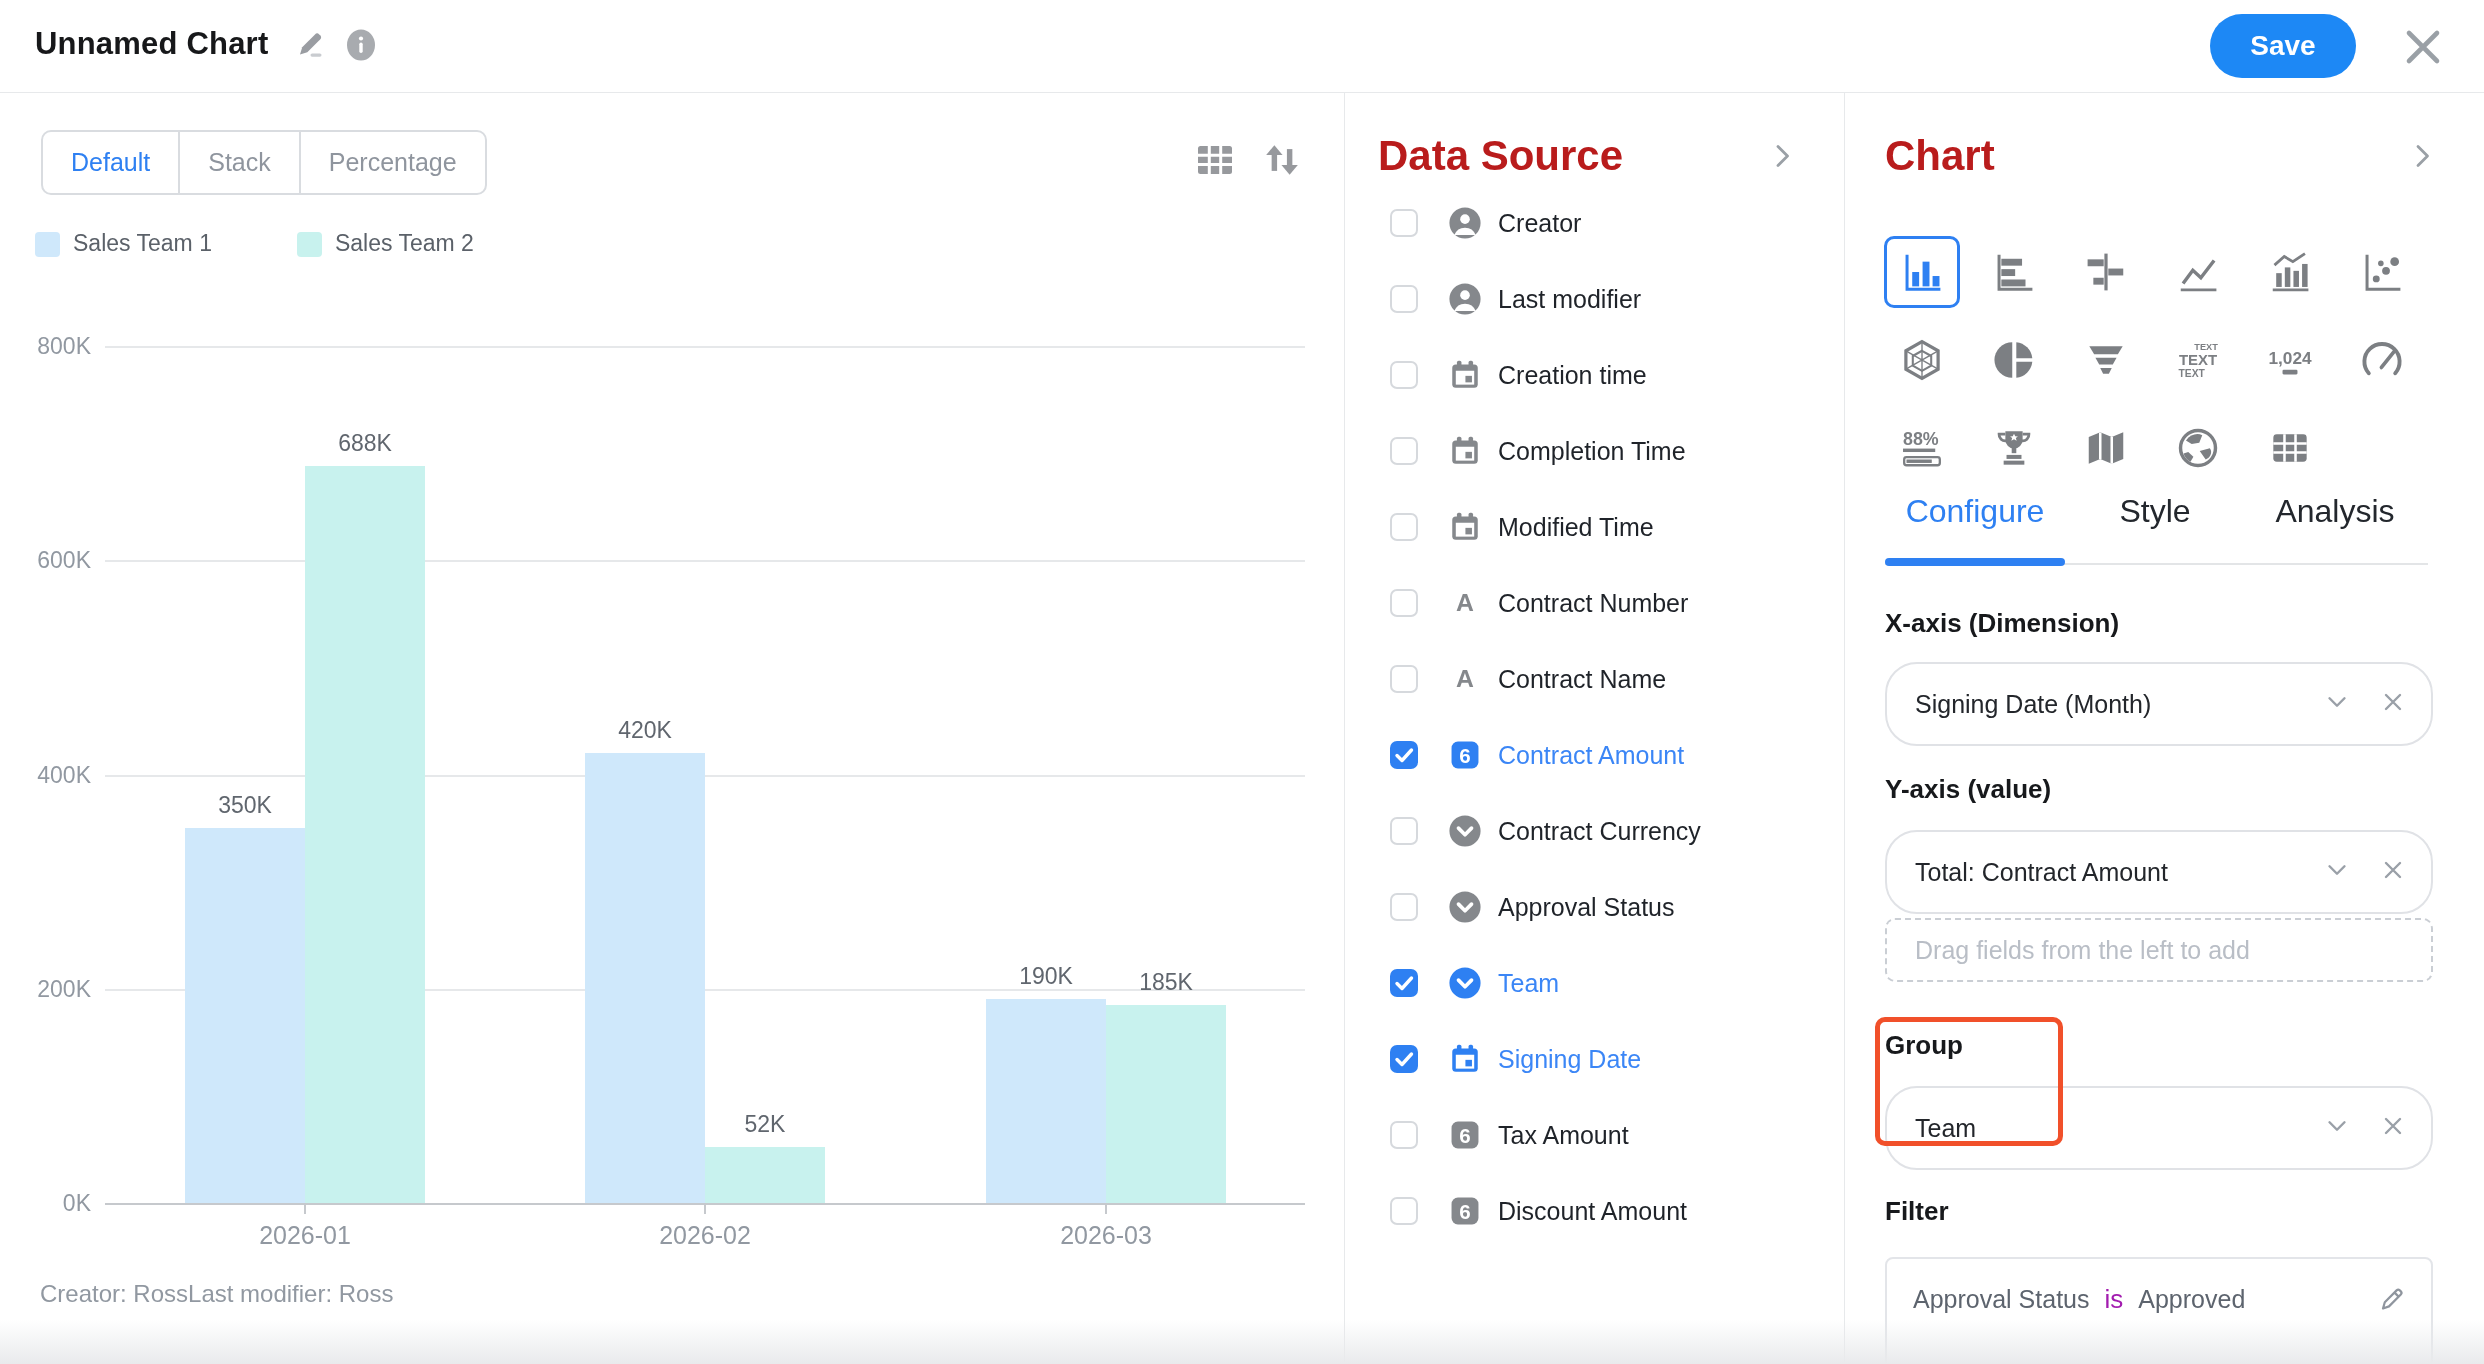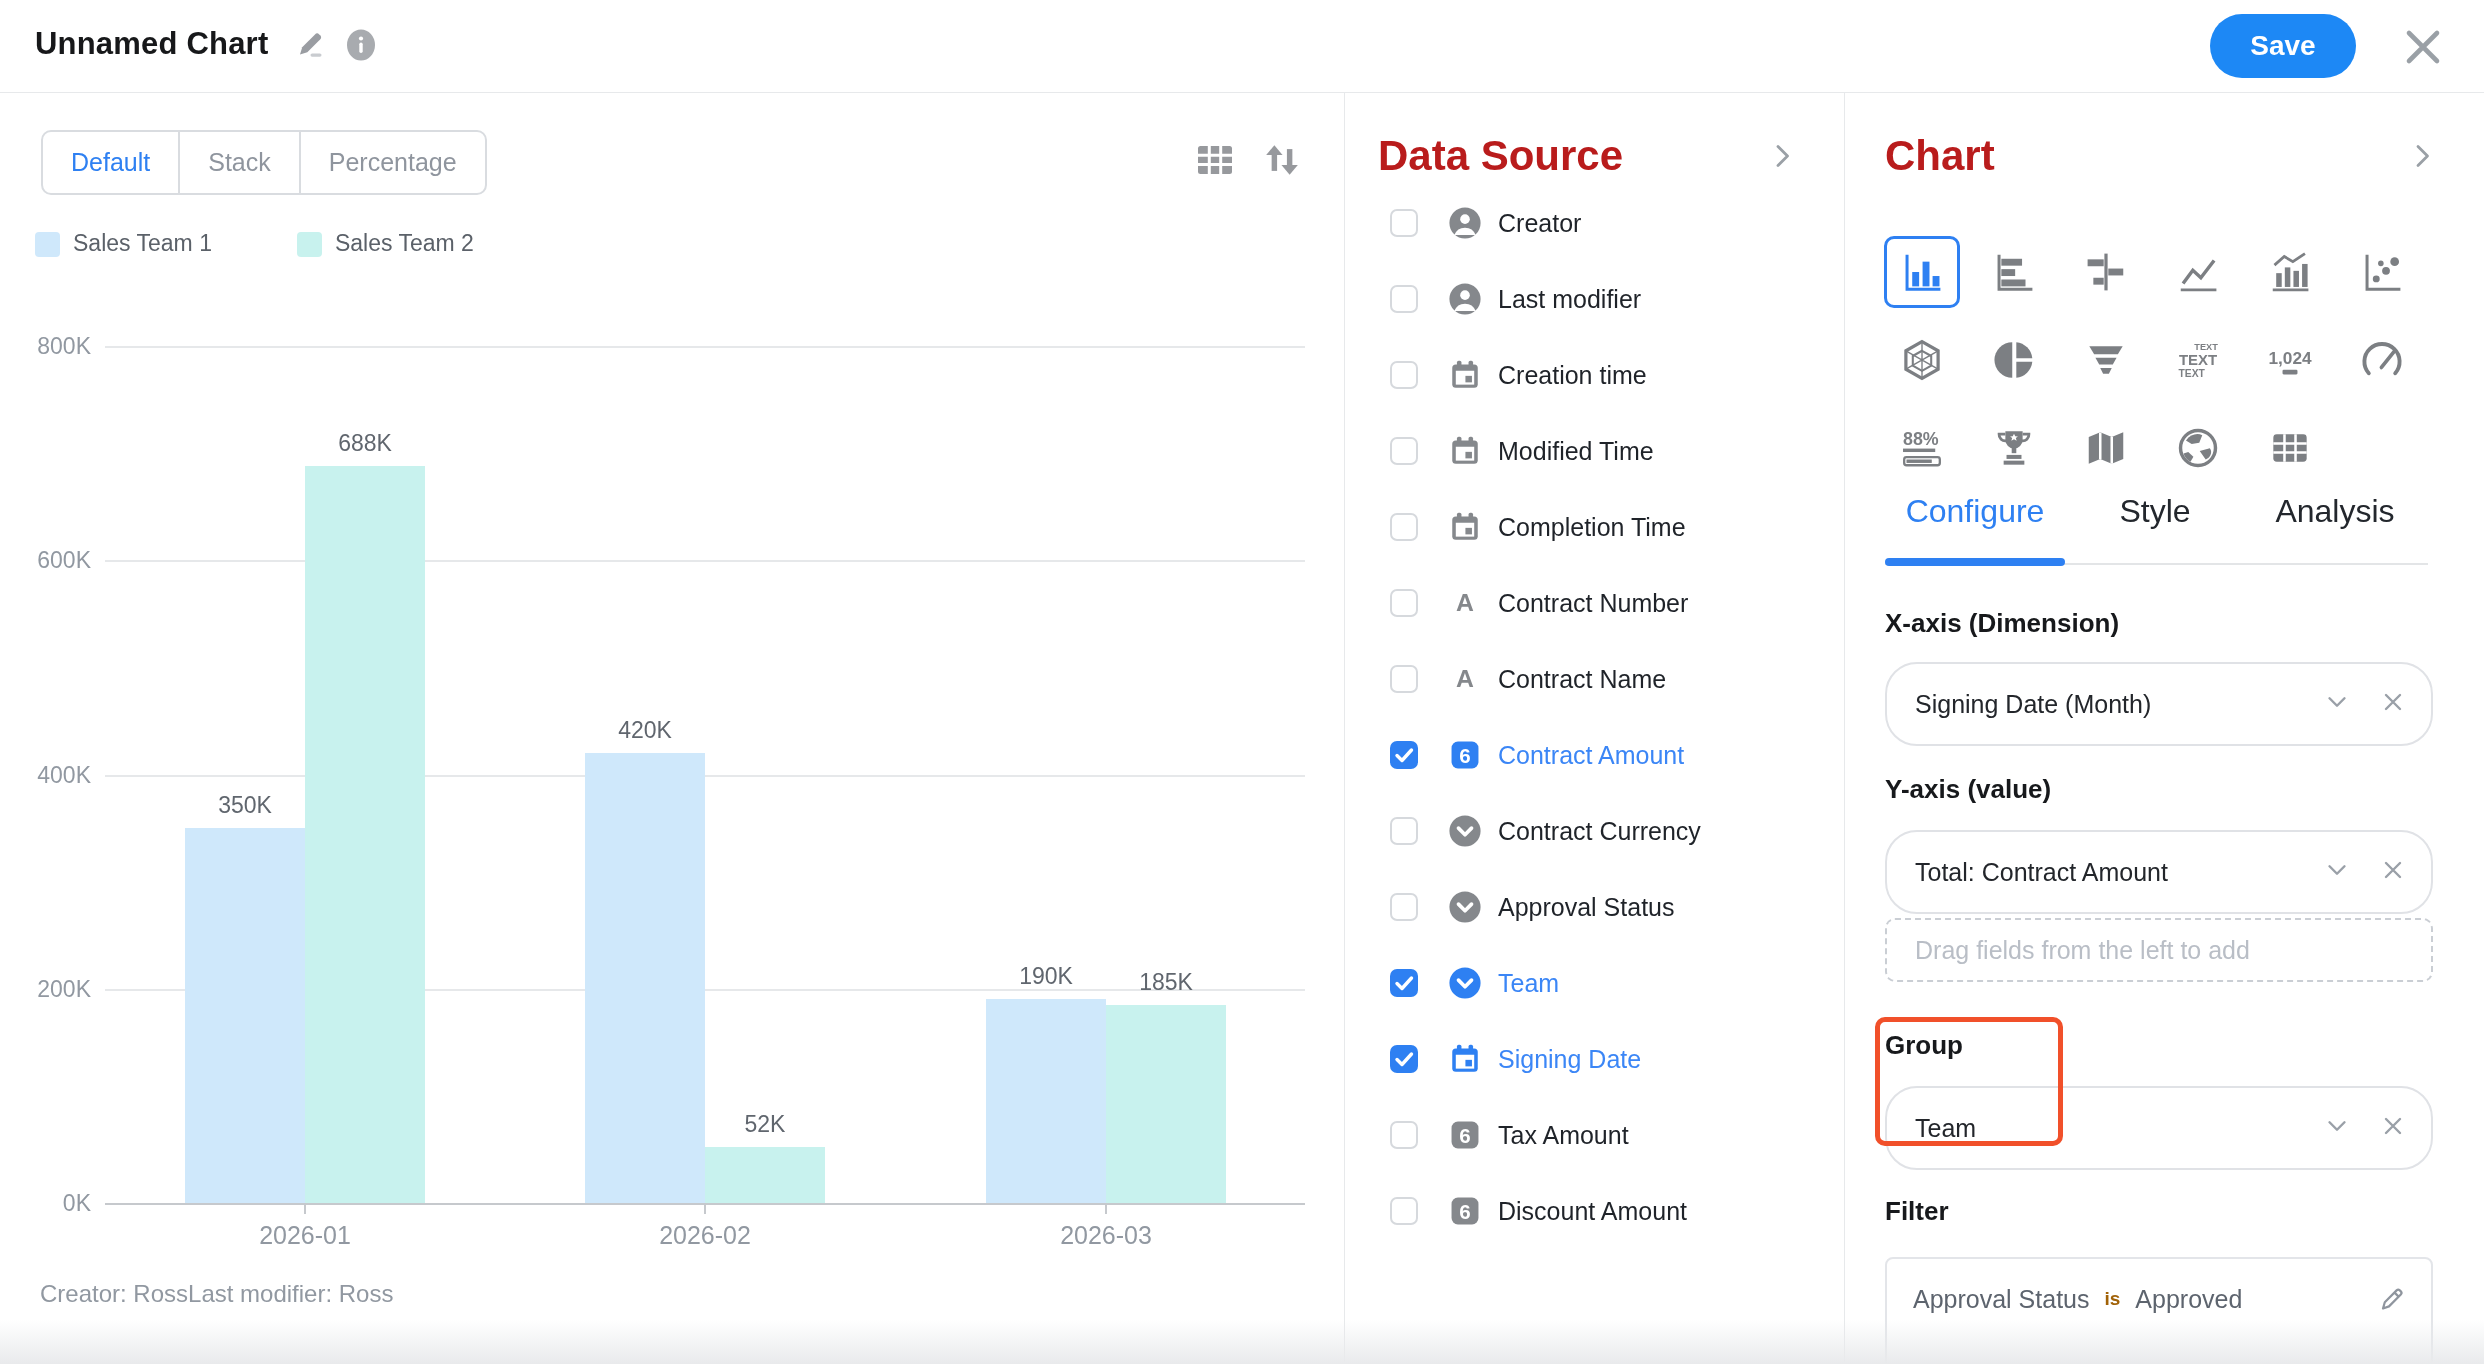--- a/index.html
+++ b/index.html
@@ -84,21 +84,21 @@
   .pill-text{font-size:25px;color:#23262b;white-space:nowrap}
   .pill-icons{margin-left:auto;display:flex;align-items:center;gap:28px}
   .pill-icons svg{width:28px;height:28px}
   .dropzone{position:absolute;left:40px;top:834px;width:548px;height:64px;border:2px dashed #caced4;border-radius:10px;
     display:flex;align-items:center;padding:0 28px;font-size:25px;color:#b9bec6;white-space:nowrap}
   .group-highlight{position:absolute;left:30px;top:933px;width:188px;height:129px;border:5px solid #f1502a;border-radius:10px;z-index:4;pointer-events:none}
   .filter-box{position:absolute;left:40px;top:1173px;width:548px;height:130px;border:2px solid #e3e5e9;border-radius:8px;
     background:#fff;display:flex;align-items:flex-start;padding:18px 24px 0 26px;gap:15px;cursor:pointer}
   .filter-box span{line-height:44px;white-space:nowrap}
   .filter-field,.filter-value{font-size:25px;color:#5d646e}
-  .filter-op{font-size:19px;font-weight:bold;color:#a16207}
+  .filter-op{font-size:26px;font-weight:normal;color:#a21caf}
   .filter-edit{margin-left:auto;margin-top:7px;width:30px;height:30px}
 
   .bottom-fade{position:absolute;left:0;right:0;bottom:0;height:44px;z-index:6;pointer-events:none;
     background:linear-gradient(rgba(240,241,242,0),#e9eaec)}
 </style>
 </head>
 <body>
 
 <div class="app">
 
@@ -258,34 +258,34 @@
           <span class="checkbox"></span>
           <span class="field-icon">
             <svg viewBox="0 0 24 24">
               <rect x="3" y="4.5" width="18" height="16.5" rx="2.5" fill="#85888c"></rect>
               <rect x="6.3" y="2" width="3.2" height="4.2" rx="1.2" fill="#85888c"></rect>
               <rect x="14.5" y="2" width="3.2" height="4.2" rx="1.2" fill="#85888c"></rect>
               <rect x="5.5" y="9" width="13" height="9.8" fill="#fff"></rect>
               <rect x="12.3" y="12.6" width="4.6" height="4.6" fill="#85888c"></rect>
             </svg>
           </span>
-          <span class="field-label">Modified Time</span>
+          <span class="field-label">Completion Time</span>
         </div>
         <div class="field-row">
           <span class="checkbox"></span>
           <span class="field-icon">
             <svg viewBox="0 0 24 24">
               <rect x="3" y="4.5" width="18" height="16.5" rx="2.5" fill="#85888c"></rect>
               <rect x="6.3" y="2" width="3.2" height="4.2" rx="1.2" fill="#85888c"></rect>
               <rect x="14.5" y="2" width="3.2" height="4.2" rx="1.2" fill="#85888c"></rect>
               <rect x="5.5" y="9" width="13" height="9.8" fill="#fff"></rect>
               <rect x="12.3" y="12.6" width="4.6" height="4.6" fill="#85888c"></rect>
             </svg>
           </span>
-          <span class="field-label">Completion Time</span>
+          <span class="field-label">Modified Time</span>
         </div>
         <div class="field-row">
           <span class="checkbox"></span>
           <span class="field-icon">
             <svg viewBox="0 0 24 24">
               <text x="12" y="17.5" text-anchor="middle" font-size="17.5" font-weight="bold" fill="#85888c">A</text>
             </svg>
           </span>
           <span class="field-label">Contract Number</span>
         </div>

